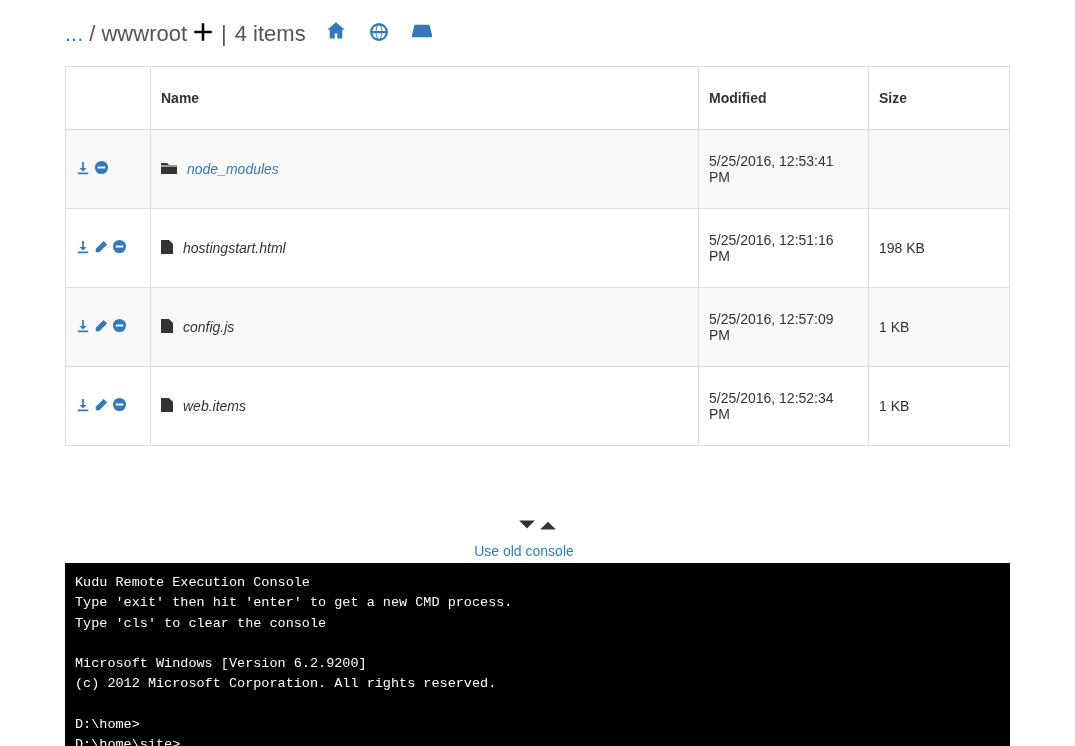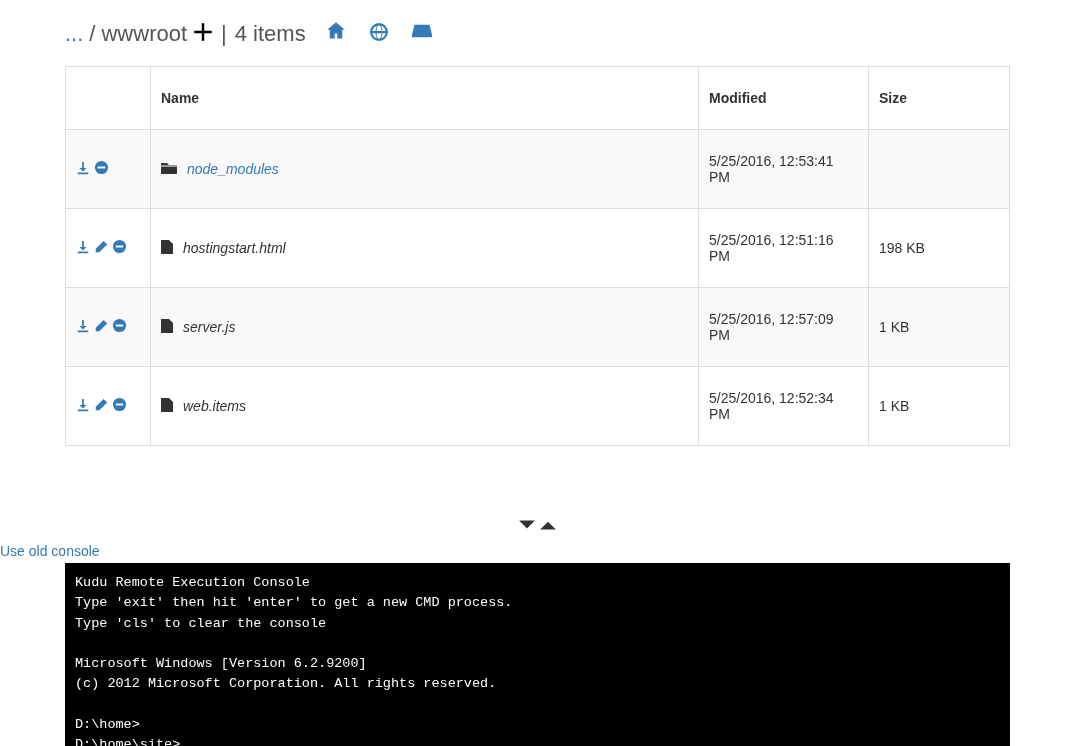--- a/index.html
+++ b/index.html
@@ -78,21 +78,21 @@
     }
     .name-cell svg { fill: #333; }
     .name-cell .link { color: #337ab7; cursor: pointer; }
     .name-cell .filename { color: #333; }
     .toggle-bar {
       text-align: center;
       margin: 70px 0 6px 0;
     }
     .toggle-bar svg { fill: #333; cursor: pointer; }
     .old-console-link {
-      text-align: left;
+      text-align: center;
       padding: 0 27px 4px 0;
     }
     .old-console-link a {
       color: #337ab7;
       cursor: pointer;
       font-size: 14px;
     }
     .console {
       background: #000;
       color: #fff;
@@ -220,21 +220,21 @@
                   <circle cx="8" cy="8" r="7"></circle>
                   <rect x="4" y="7" width="8" height="2" fill="#fff"></rect>
                 </svg></span>
             </div>
           </td>
           <td>
             <div class="name-cell">
               <span><svg width="12" height="14" viewBox="0 0 12 14">
                   <path d="M0 0h8l4 4v10H0z"></path>
                 </svg></span>
-              <span class="filename">server.js</span>
+              <span class="filename">config.js</span>
             </div>
           </td>
           <td>5/25/2016, 12:57:09 PM</td>
           <td>1 KB</td>
         </tr>
         <tr>
           <td>
             <div class="action-icons">
               <span><svg width="14" height="14" viewBox="0 0 16 16">
                   <path d="M7 1h2v7h3l-4 4-4-4h3zM2 13h12v2H2z"></path>

